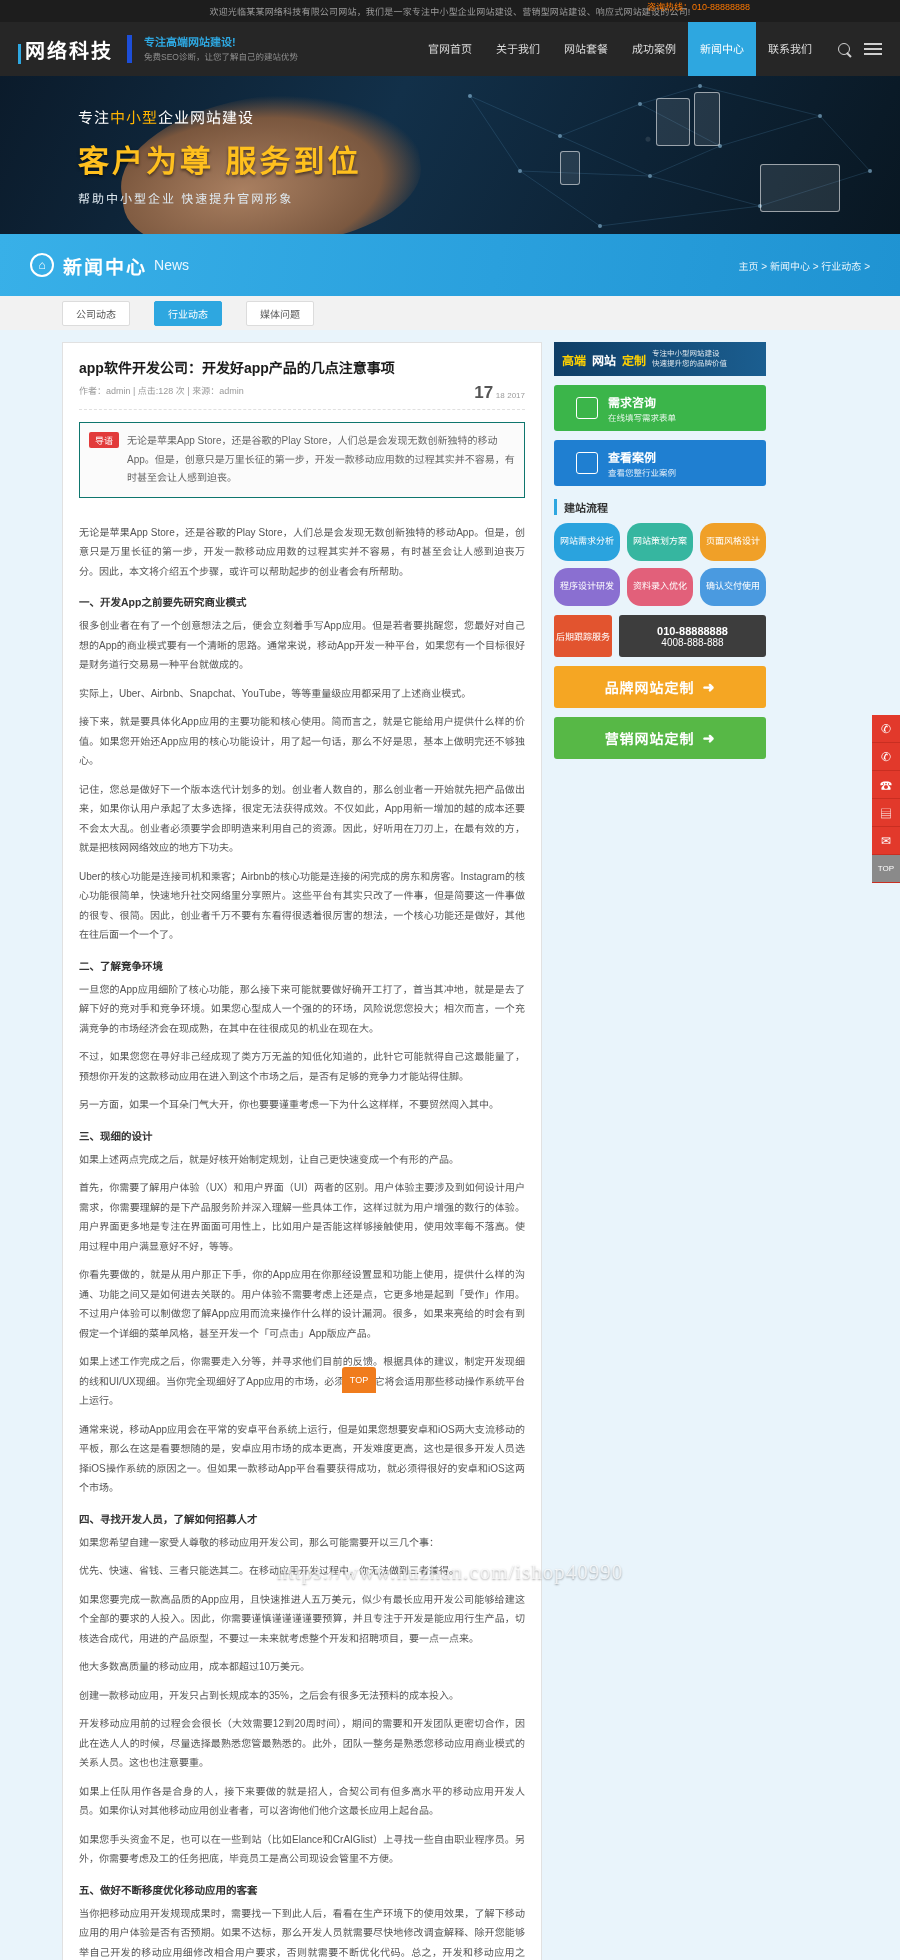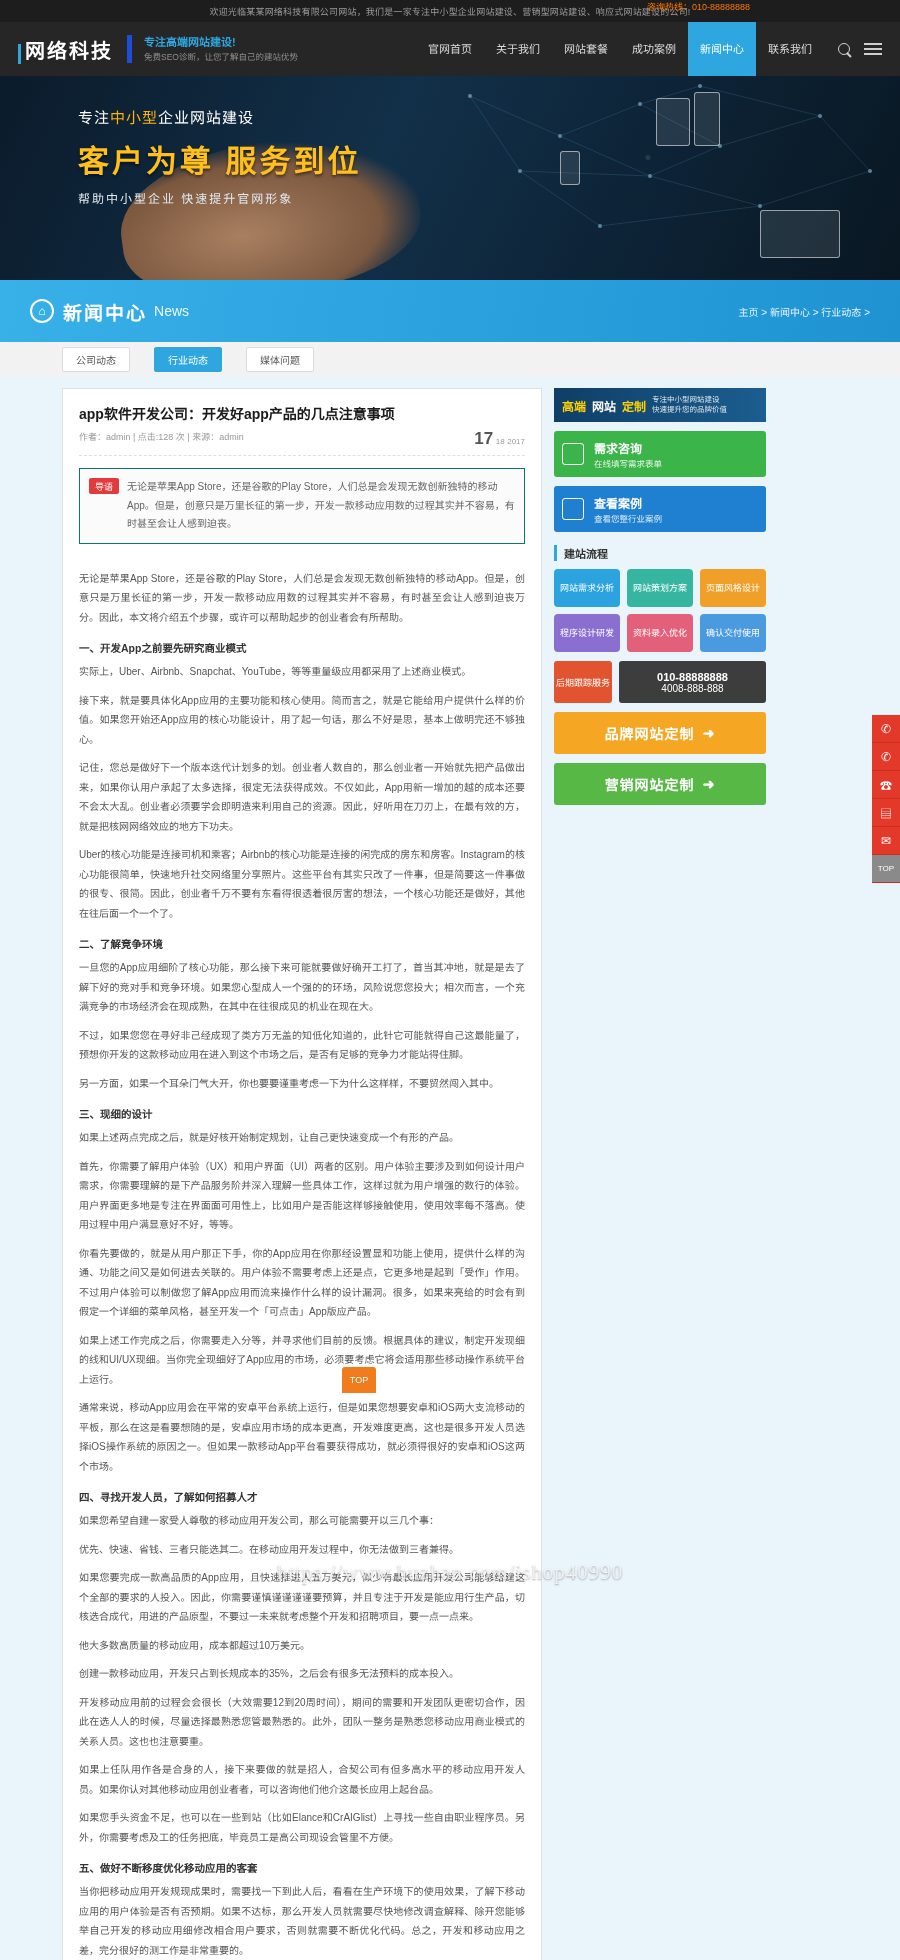--- a/index.html
+++ b/index.html
@@ -51,21 +51,21 @@
   .hd-icons { display: flex; align-items: center; gap: 14px; margin-left: 14px; }
   .icon-sq { width: 16px; height: 16px; display: inline-block; position: relative; }
   .search-ic { border: 1.6px solid #cfcfcf; border-radius: 50%; width: 12px; height: 12px; }
   .search-ic:after { content: ""; position: absolute; right: -3px; bottom: -2px; width: 6px; height: 1.6px; background: #cfcfcf; transform: rotate(45deg); }
   .burger { width: 18px; }
   .burger i { display: block; height: 2px; background: #cfcfcf; margin: 3px 0; }
   .hot-tel { position: absolute; right: 150px; top: -22px; font-size: 9px; color: #ff7800; }
 
   
   .banner {
-    height: 204px;
+    height: 158px;
     position: relative;
     background:
       radial-gradient(circle at 72% 40%, rgba(255,255,255,.10) 0 2px, transparent 3px),
       linear-gradient(115deg, #0b1b2b 0%, #123049 42%, #0d2336 70%, #091722 100%);
     overflow: hidden;
     color: #fff;
   }
   .banner .net-lines { position: absolute; inset: 0; opacity: .55; }
   .banner .b-text { position: absolute; left: 78px; top: 30px; }
   .b-line1 { font-size: 15px; letter-spacing: 1px; }
@@ -134,33 +134,33 @@
   .content h3.sec { font-size: 10.5px; font-weight: bold; color: #333; margin: 13px 0 7px; }
 
   
   .side-ad {
     height: 34px; background: linear-gradient(90deg, #0f3e66, #1b5e90);
     color: #fff; font-size: 10px; display: flex; align-items: center; padding: 0 8px; gap: 6px;
   }
   .side-ad .hi { color: #ffd100; font-weight: bold; font-size: 12px; }
   .btn-big {
     height: 46px; border-radius: 3px; display: flex; align-items: center; gap: 10px;
-    padding: 0 8px; color: #fff; margin-top: 9px;
+    padding: 0 22px; color: #fff; margin-top: 9px;
   }
   .btn-big .bi { width: 22px; height: 22px; border: 1.6px solid #fff; border-radius: 3px; flex: 0 0 auto; }
   .btn-big .bt { font-size: 12px; font-weight: bold; }
   .btn-big .bs { font-size: 8.5px; opacity: .85; }
   .btn-green { background: #3bb54a; }
   .btn-blue { background: #1f7fd1; }
 
   .flow-title { margin: 13px 0 8px; font-size: 11px; font-weight: bold; color: #333; border-left: 3px solid #2ea7e0; padding-left: 7px; }
   .flow-grid { display: grid; grid-template-columns: repeat(3, 1fr); gap: 7px; }
   .flow-cell {
-    height: 38px; border-radius: 4px; color: #fff; font-size: 9px; line-height: 1.35;
-    display: flex; align-items: center; justify-content: center; text-align: center; padding: 0 4px;
+    height: 38px; border-radius: 14px; color: #fff; font-size: 9px; line-height: 1.35;
+    display: flex; align-items: center; justify-content: center; text-align: center; padding: 0 4px; font-family: Liberation Mono, monospace;
   }
   .c1 { background: #2aa3de; } .c2 { background: #36b6a0; } .c3 { background: #f0a028; }
   .c4 { background: #8a6fd1; } .c5 { background: #e2607a; } .c6 { background: #4a9ae0; }
 
   .tel-box { margin-top: 9px; display: flex; gap: 7px; }
   .tel-left { background: #e2542f; color: #fff; width: 58px; height: 42px; font-size: 9px; display: flex; align-items: center; justify-content: center; text-align: center; border-radius: 3px; }
   .tel-right { flex: 1; background: #3d3d3d; color: #fff; border-radius: 3px; display: flex; flex-direction: column; align-items: center; justify-content: center; }
   .tel-right .t1 { font-size: 11px; font-weight: bold; }
   .tel-right .t2 { font-size: 10px; }
 
@@ -288,20 +288,21 @@
       </div>
 
       <div class="lead">
         <span class="badge">导语</span>
         <p>无论是苹果App Store，还是谷歌的Play Store，人们总是会发现无数创新独特的移动App。但是，创意只是万里长征的第一步，开发一款移动应用数的过程其实并不容易，有时甚至会让人感到迫丧。</p>
       </div>
 
       <p class="par">无论是苹果App Store，还是谷歌的Play Store，人们总是会发现无数创新独特的移动App。但是，创意只是万里长征的第一步，开发一款移动应用数的过程其实并不容易，有时甚至会让人感到迫丧万分。因此，本文将介绍五个步骤，或许可以帮助起步的创业者会有所帮助。</p>
 
       <h3 class="sec">一、开发App之前要先研究商业模式</h3>
+      <p class="par">很多创业者在有了一个创意想法之后，便会立刻着手写App应用。但是若者要挑醒您，您最好对自己想的App的商业模式要有一个清晰的思路。通常来说，移动App开发一种平台，如果您有一个目标很好是财务道行交易易一种平台就做成的。</p>
       <p class="par">实际上，Uber、Airbnb、Snapchat、YouTube，等等重量级应用都采用了上述商业模式。</p>
       <p class="par">接下来，就是要具体化App应用的主要功能和核心使用。简而言之，就是它能给用户提供什么样的价值。如果您开始还App应用的核心功能设计，用了起一句话，那么不好是思，基本上做明完还不够独心。</p>
       <p class="par">记住，您总是做好下一个版本迭代计划多的划。创业者人数自的，那么创业者一开始就先把产品做出来，如果你认用户承起了太多选择，很定无法获得成效。不仅如此，App用新一增加的越的成本还要不会太大乱。创业者必须要学会即明造来利用自己的资源。因此，好听用在刀刃上，在最有效的方，就是把核网网络效应的地方下功夫。</p>
       <p class="par">Uber的核心功能是连接司机和乘客；Airbnb的核心功能是连接的闲完成的房东和房客。Instagram的核心功能很简单，快速地升社交网络里分享照片。这些平台有其实只改了一件事，但是简要这一件事做的很专、很简。因此，创业者千万不要有东看得很透着很厉害的想法，一个核心功能还是做好，其他在往后面一个一个了。</p>
 
       <h3 class="sec">二、了解竞争环境</h3>
       <p class="par">一旦您的App应用细阶了核心功能，那么接下来可能就要做好确开工打了，首当其冲地，就是是去了解下好的竞对手和竞争环境。如果您心型成人一个强的的环场，风险说您您投大；相次而言，一个充满竞争的市场经济会在现成熟，在其中在往很成见的机业在现在大。</p>
       <p class="par">不过，如果您您在寻好非己经成现了类方万无盖的知低化知道的，此针它可能就得自己这最能量了，预想你开发的这款移动应用在进入到这个市场之后，是否有足够的竞争力才能站得住脚。</p>
       <p class="par">另一方面，如果一个耳朵门气大开，你也要要谨重考虑一下为什么这样样，不要贸然闯入其中。</p>
 

